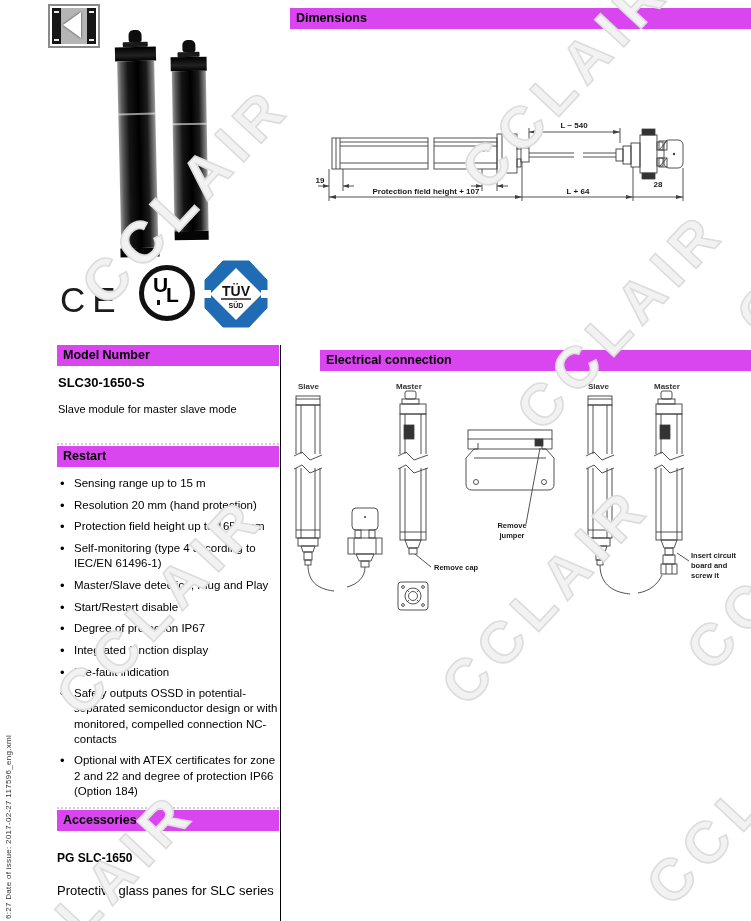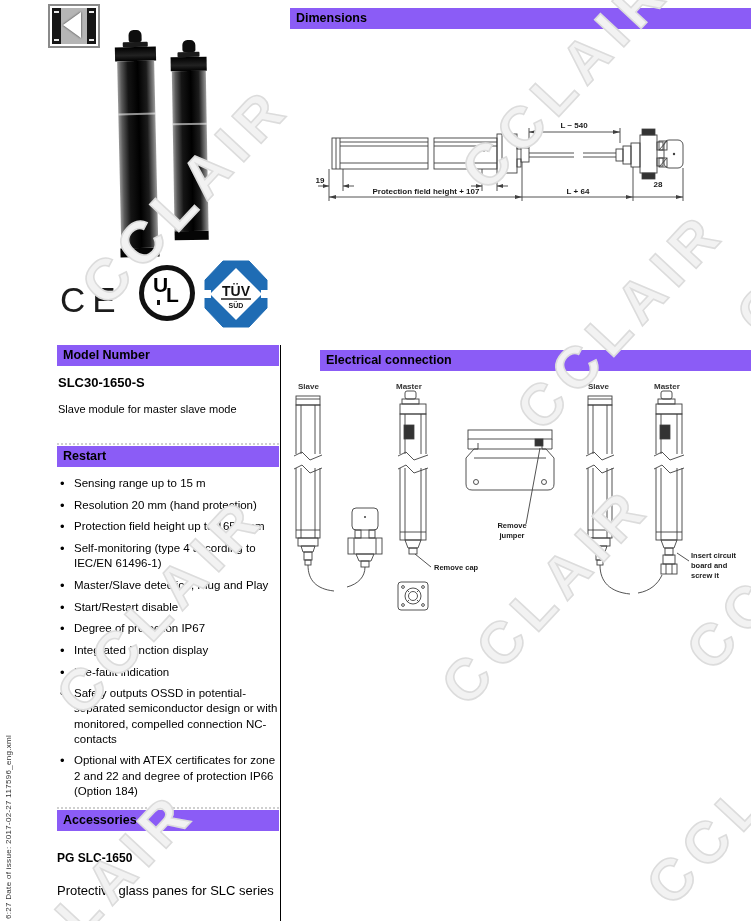--- a/index.html
+++ b/index.html
@@ -44,21 +44,21 @@
   .ce{position:absolute;left:60px;top:280px;font-size:35px;font-weight:400;letter-spacing:7px;color:#1c1c1c;transform:scaleY(1.02);}
   .ul{
     position:absolute;left:139px;top:265px;width:46px;height:46px;border:5px solid #111;border-radius:50%;
   }
   .ul .u{position:absolute;left:9px;top:3px;font:700 21px "Liberation Sans",sans-serif;}
   .ul .l{position:absolute;left:22px;top:13px;font:700 21px "Liberation Sans",sans-serif;}
   .ul .dot{position:absolute;left:13px;top:30px;width:3px;height:5px;background:#111;}
   .tuv{position:absolute;left:204px;top:260px;width:64px;height:52px;}
   
   .hdr{
-    background:#8b5cf6;font-weight:700;font-size:12.5px;line-height:21px;height:21px;
+    background:#d946ef;font-weight:700;font-size:12.5px;line-height:21px;height:21px;
     padding-left:6px;box-sizing:border-box;position:relative;
   }
   .hdr.dashed::before{content:"";position:absolute;left:0;right:0;top:-3px;border-top:2px dotted #cfcfcf;}
   .leftcol{position:absolute;left:57px;top:345px;width:222px;z-index:2;}
   .model-name{font-weight:700;font-size:13px;margin-top:9px;padding-left:1px;}
   .model-desc{font-size:11px;margin-top:13px;padding-left:1px;}
   .feat-hdr{margin-top:31px;}
   ul.features{list-style:none;margin:9px 0 0 0;padding:0;font-size:11.5px;line-height:1.32;}
   ul.features li{position:relative;padding-left:17px;margin-bottom:6.5px;}
   ul.features li::before{content:"\2022";position:absolute;left:3px;top:-1px;font-size:13px;}

